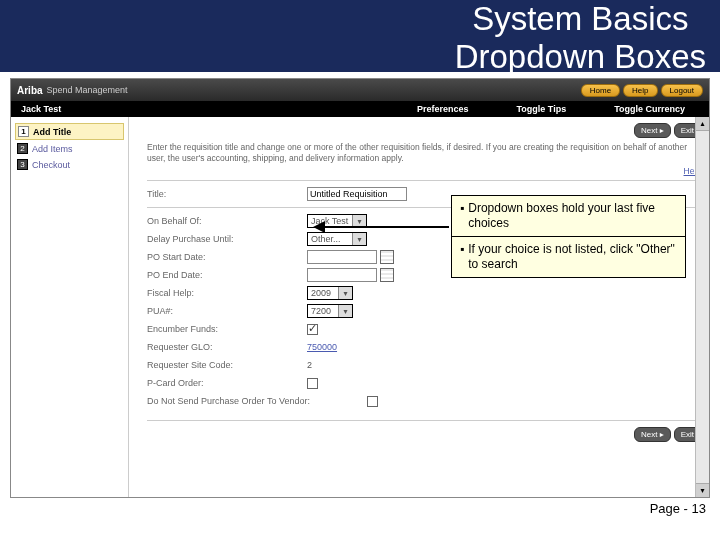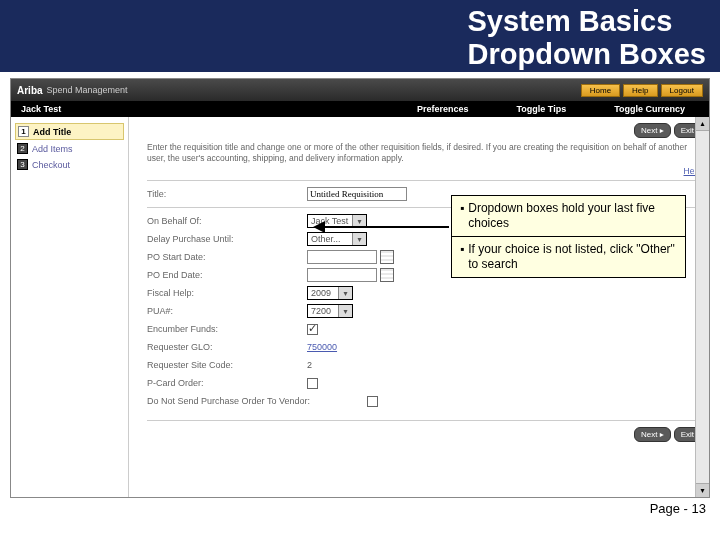--- a/index.html
+++ b/index.html
@@ -14,23 +14,23 @@
   .title-bar {
     background: #1a2a5c;
     color: #fff;
     height: 72px;
     display: flex;
     align-items: center;
     justify-content: flex-end;
     padding: 4px 14px 0 0;
   }
   .title-bar h1 {
-    font-size: 29px;
-    font-weight: bold;
-    text-align: left;
+    font-size: 33px;
+    font-weight: normal;
+    text-align: center;
     line-height: 1.15;
   }
   .app-frame {
     margin: 6px 10px 0 10px;
     height: 420px;
     position: relative;
     border: 1px solid #888;
     background: #f5f5f5;
     overflow: hidden;
   }
@@ -46,21 +46,21 @@
   }
   .app-header-left { display: flex; align-items: center; gap: 4px; }
   .app-brand { font-weight: bold; }
   .app-brand-sub { font-size: 9px; color: #ccc; }
   .app-header-right { display: flex; gap: 3px; }
   .pill-btn {
     background: linear-gradient(#f7c14a, #d89a1f);
     color: #000;
     font-size: 8px;
     padding: 1px 8px;
-    border-radius: 0;
+    border-radius: 6px;
     border: 1px solid #9c6d0e;
     cursor: pointer;
   }
   .tab-bar {
     background: #000;
     height: 16px;
     display: flex;
     align-items: center;
     color: #fff;
     font-size: 9px;
@@ -158,21 +158,20 @@
   }
   .form-label {
     width: 160px;
     color: #666;
   }
   .tx-input {
     border: 1px solid #888;
     font-size: 9px;
     padding: 1px 2px;
     background: #fff;
-    font-family: Liberation Serif, serif;
   }
   .tx-input.title-field { width: 100px; }
   .dd {
     display: inline-flex;
     align-items: center;
     border: 1px solid #000;
     background: #fff;
     height: 14px;
     font-size: 9px;
   }

